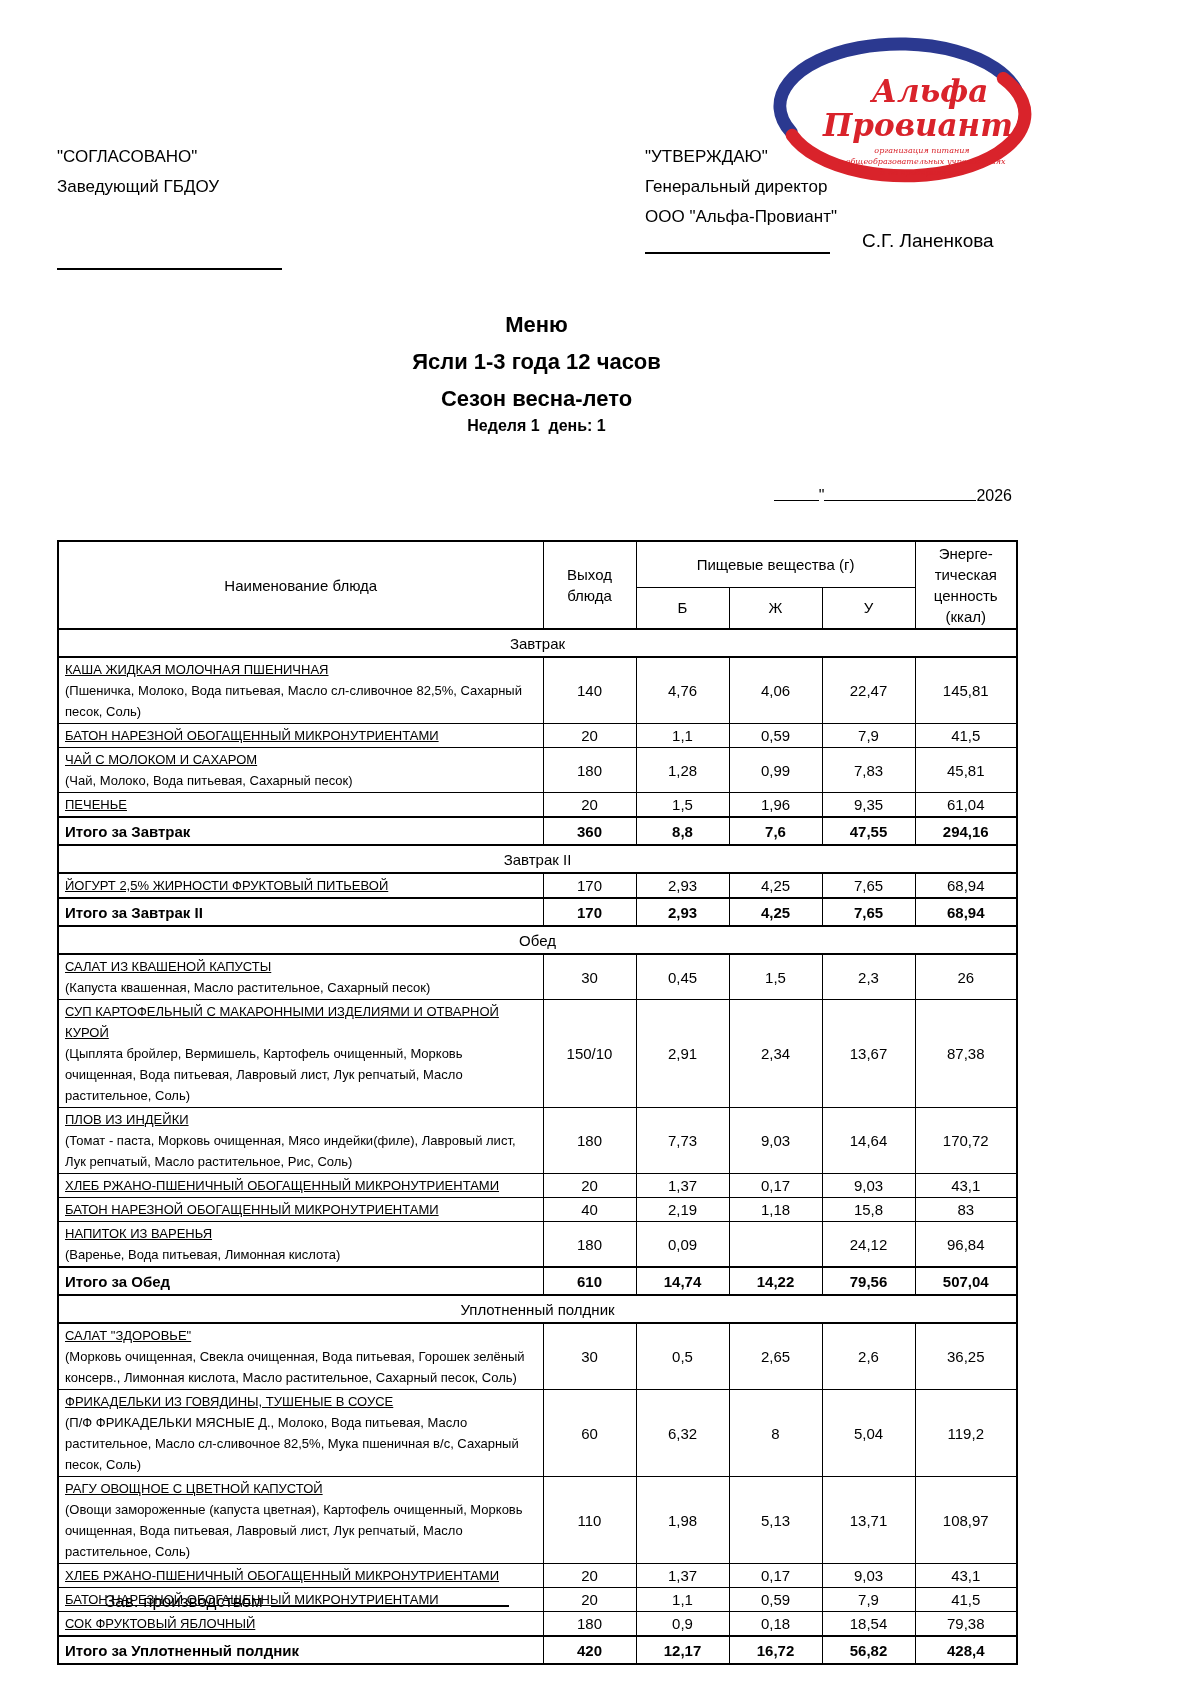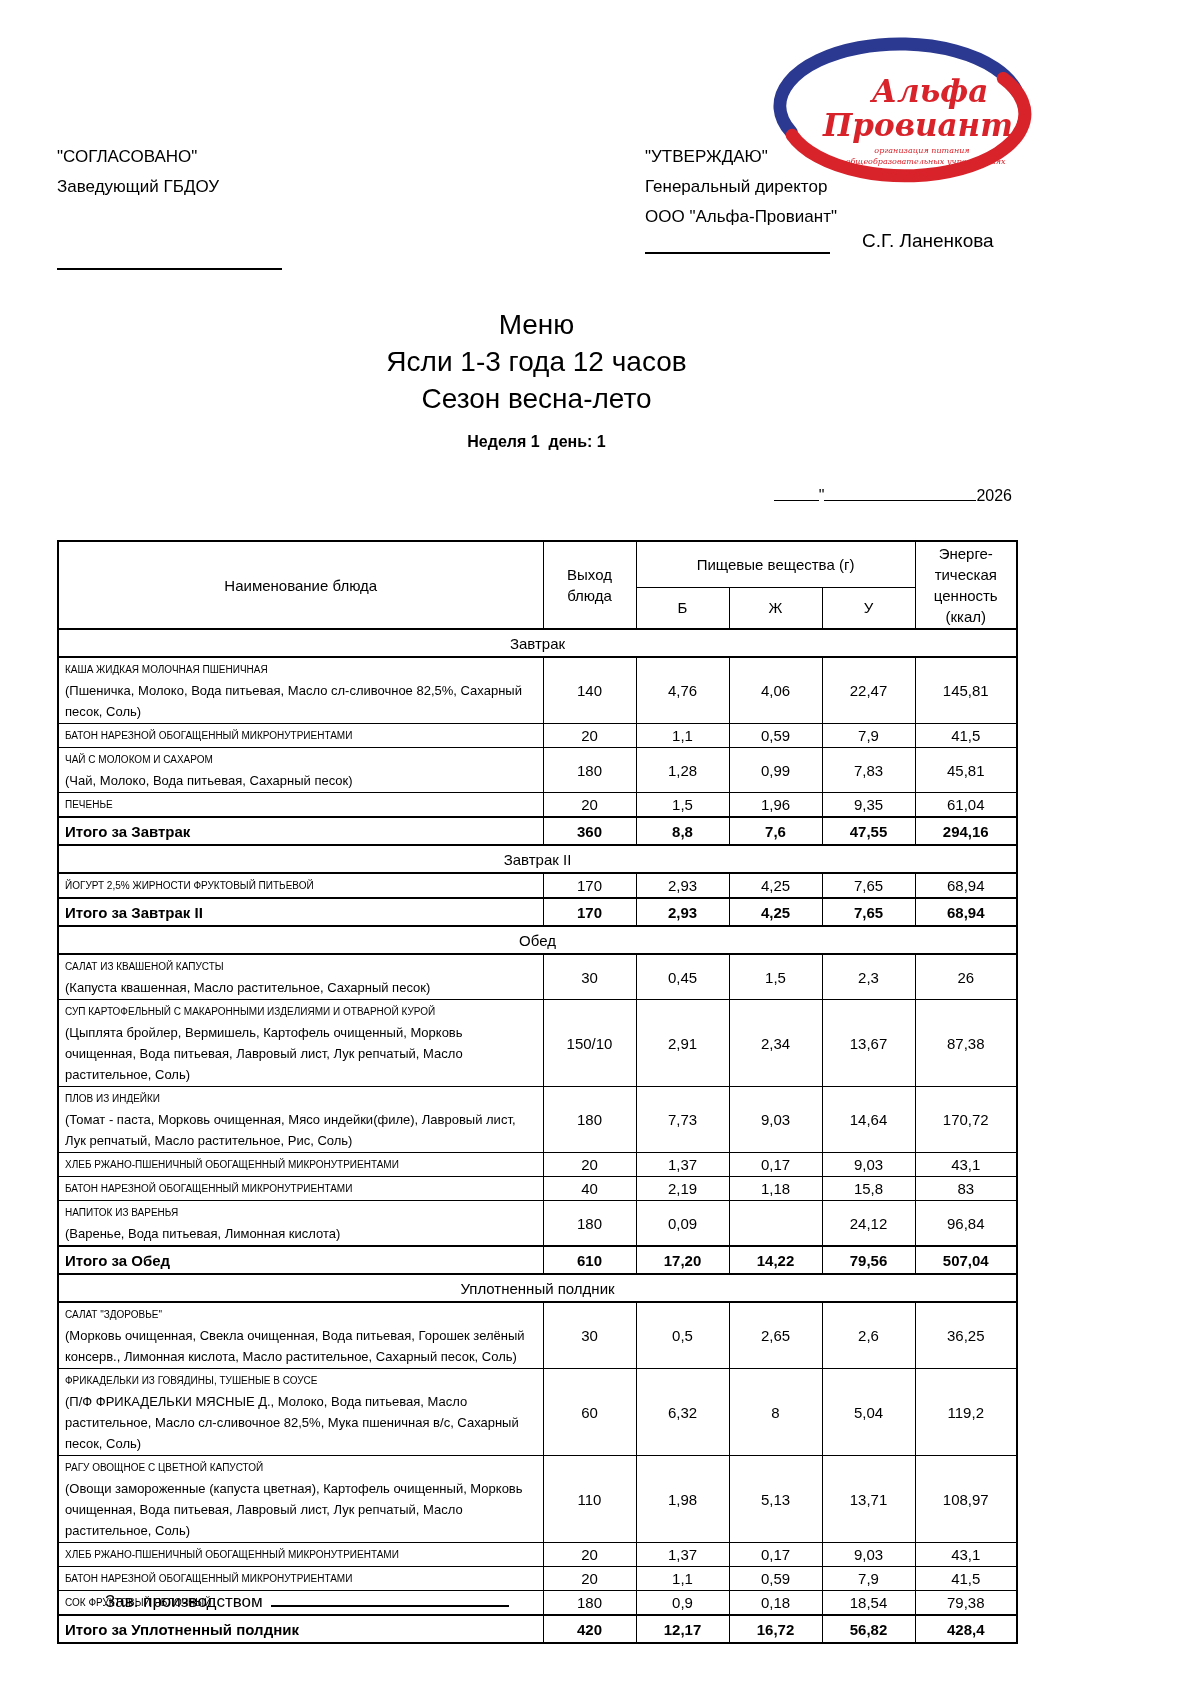--- a/index.html
+++ b/index.html
@@ -13,39 +13,39 @@
   .sig-line{display:inline-block;border-bottom:2px solid #000;height:2px;vertical-align:baseline;}
   .sig-left{position:absolute;left:57px;top:266px;width:225px;}
   .sig-right{position:absolute;left:645px;top:250px;width:185px;}
   .sig-name{position:absolute;left:862px;top:230px;font-size:19px;}
 
   
   .logo{position:absolute;left:770px;top:36px;width:265px;height:150px;}
 
   
   .title-block{position:absolute;left:57px;top:306px;width:959px;text-align:center;}
-  .title-line{font-size:28px;font-weight:normal;line-height:37px;}
-  .week-line{margin-top:16px;font-size:16px;font-weight:bold;white-space:pre-wrap;}
+  .title-line{font-size:22px;font-weight:bold;line-height:37px;}
+  .week-line{font-size:16px;font-weight:bold;white-space:pre-wrap;}
   .date-line{position:absolute;left:57px;top:487px;width:955px;text-align:right;font-size:16px;}
   .date-seg{display:inline-block;border-bottom:1.5px solid #000;height:2px;vertical-align:baseline;}
   .date-seg-1{width:45px;}
   .date-seg-2{width:152px;}
 
   
   .table-wrap{position:absolute;left:57px;top:540px;}
   table.menu{border-collapse:collapse;width:959px;table-layout:fixed;border:2.5px solid #000;}
   table.menu th,table.menu td{border:1.5px solid #000;padding:1px 6px;vertical-align:middle;
         font-weight:normal;font-size:15px;line-height:21px;overflow:hidden;}
   table.menu thead th{text-align:center;}
   table.menu thead tr.h1 th{height:40px;}
   table.menu thead tr.h2 th{height:36px;}
   table.menu thead{border-bottom:2.5px solid #000;}
   td.c-name{text-align:left;}
   td.c-num{text-align:center;}
-  .dish{font-size:10px;line-height:21px;}
+  .dish{font-size:13px;line-height:21px;text-decoration:underline;}
   .ing{font-size:13px;line-height:21px;}
   tr.r-section td{font-weight:normal;text-align:center;height:24px;
         border-top:2.5px solid #000;border-bottom:2.5px solid #000;}
   tr.r-total td{font-weight:bold;height:24px;
         border-top:2.5px solid #000;border-bottom:2.5px solid #000;}
 
   
   .footer{position:absolute;left:105px;top:1592px;font-size:17px;}
   .footer .sig-line{width:238px;margin-left:8px;}
 </style>
@@ -250,21 +250,21 @@
             </td>
             <td class="c-num">180</td>
             <td class="c-num">0,09</td>
             <td class="c-num"></td>
             <td class="c-num">24,12</td>
             <td class="c-num">96,84</td>
           </tr>
           <tr class="r-total">
             <td class="c-name">Итого за Обед</td>
             <td class="c-num">610</td>
-            <td class="c-num">17,20</td>
+            <td class="c-num">14,74</td>
             <td class="c-num">14,22</td>
             <td class="c-num">79,56</td>
             <td class="c-num">507,04</td>
           </tr>
           <tr class="r-section">
             <td colspan="6">Уплотненный полдник</td>
           </tr>
           <tr class="r-dish">
             <td class="c-name">
               <div class="dish">САЛАТ "ЗДОРОВЬЕ"</div>

